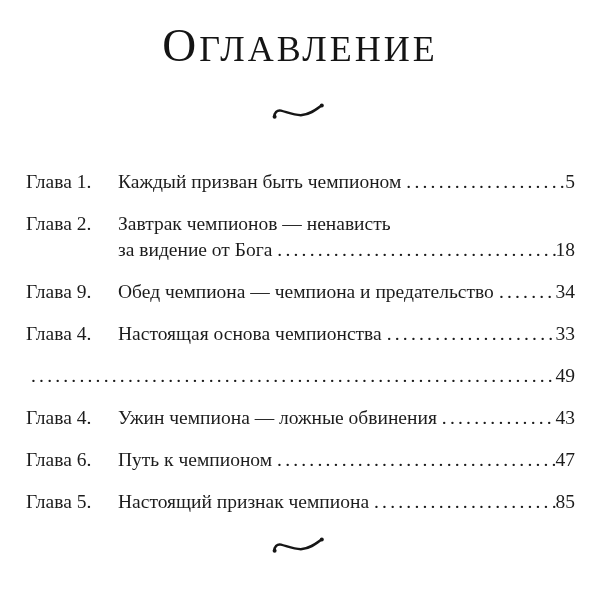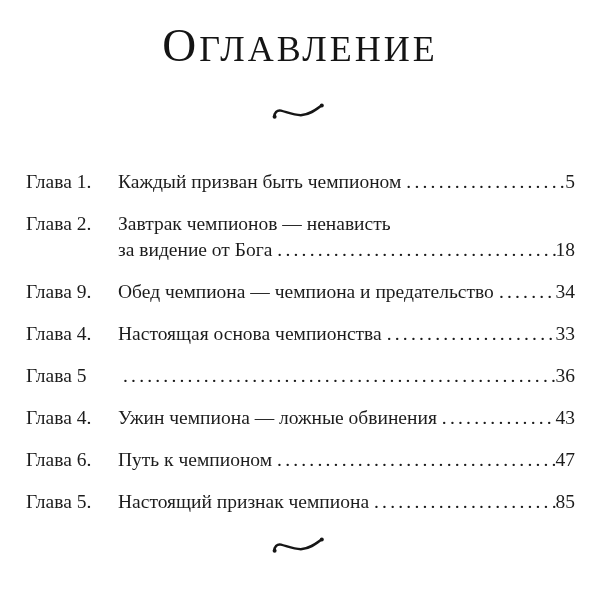--- a/index.html
+++ b/index.html
@@ -126,24 +126,23 @@
     <div class="toc-row">
       <span class="chapter-label">Глава 4.</span>
       <span class="entry-line">
         <span class="entry-title">Настоящая основа чемпионства</span>
         <span class="dots">................................................................................</span>
         <span class="page-num">33</span>
       </span>
     </div>
 
     <div class="toc-row">
-      <span class="chapter-label">Глава 5</span>
       <span class="entry-line">
         <span class="dots">................................................................................</span>
-        <span class="page-num">36</span>
+        <span class="page-num">49</span>
       </span>
     </div>
 
     <div class="toc-row">
       <span class="chapter-label">Глава 4.</span>
       <span class="entry-line">
         <span class="entry-title">Ужин чемпиона — ложные обвинения</span>
         <span class="dots">................................................................................</span>
         <span class="page-num">43</span>
       </span>

